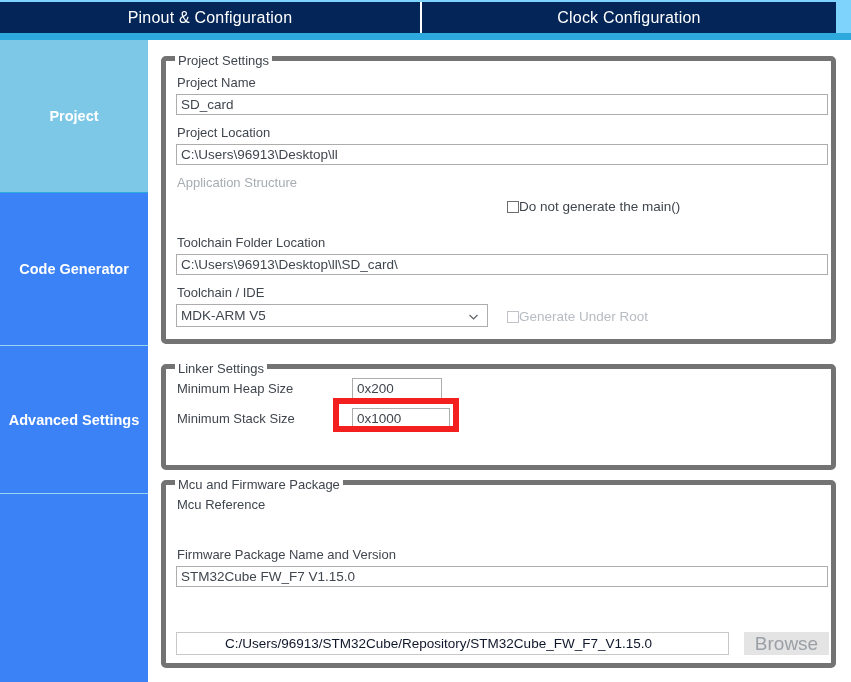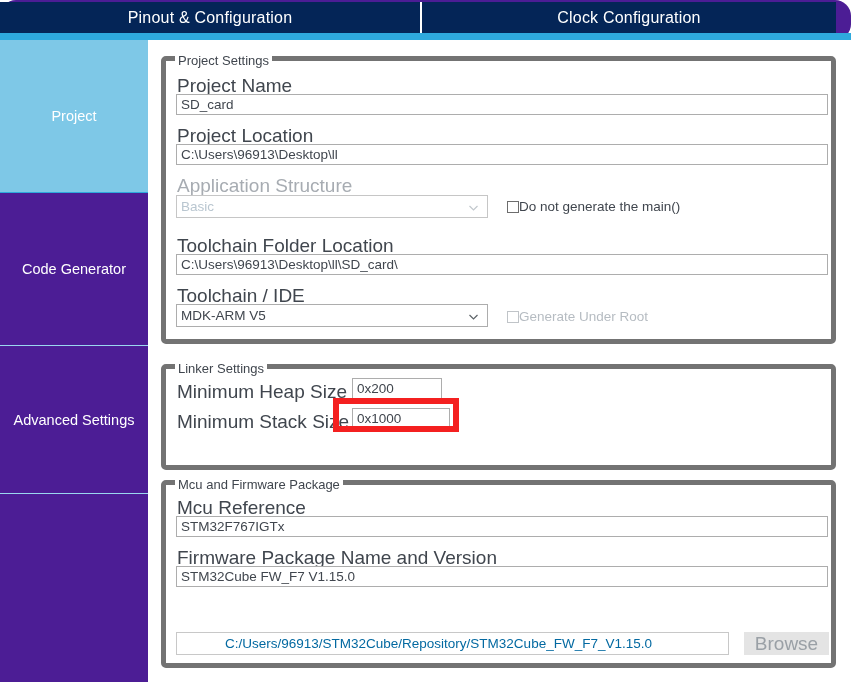--- a/index.html
+++ b/index.html
@@ -14,22 +14,21 @@
     overflow: hidden;
     position: relative;
   }
 
   
   .tabbar {
     position: absolute;
     left: 0; top: 0;
     width: 851px;
     height: 40px;
-    background: #4c1d95;
-    border-radius: 16px;
+    background: #7dd3fc;
   }
   .tab {
     position: absolute;
     top: 2px;
     height: 31px;
     background: #042557;
     color: #ffffff;
     font-size: 16px;
     display: flex;
     align-items: center;
@@ -50,21 +49,22 @@
     width: 851px; height: 7px;
     background: #2ea9dd;
   }
 
   
   .sidebar {
     position: absolute;
     left: 0; top: 40px;
     width: 148px;
     height: 642px;
-    background: #4c1d95;
+    background: #3b82f6;
+    font-weight: bold;
   }
   .side-item {
     position: absolute;
     left: 0;
     width: 148px;
     color: #ffffff;
     font-size: 14.5px;
     display: flex;
     align-items: center;
     justify-content: center;
@@ -107,21 +107,21 @@
     white-space: nowrap;
   }
 
   .gb-project  { left: 13px; top: 16px;  width: 675px; height: 288px; }
   .gb-linker   { left: 13px; top: 324px; width: 675px; height: 106px; }
   .gb-mcu      { left: 13px; top: 440px; width: 675px; height: 188px; }
 
   
   .lbl {
     position: absolute;
-    font-size: 19px;
+    font-size: 13px;
     color: #40464e;
     white-space: nowrap;
     text-align: right;
   }
   .lbl.disabled { color: #a7acb2; }
 
   .field {
     position: absolute;
     box-sizing: border-box;
     border: 1px solid #adadad;
@@ -129,21 +129,21 @@
     font-size: 13.5px;
     color: #40464e;
     padding: 0 4px;
     display: flex;
     align-items: center;
     height: 21px;
     white-space: nowrap;
     overflow: hidden;
   }
   .field.path-disabled {
-    color: #0369a1;
+    color: #0f172a;
     border-color: #c8c8c8;
     padding-left: 48px;
   }
 
   .combo {
     position: absolute;
     box-sizing: border-box;
     border: 1px solid #adadad;
     background: #ffffff;
     height: 23px;
@@ -255,28 +255,20 @@
   <div class="groupbox gb-project">
     <div class="group-title">Project Settings</div>
 
     <div class="lbl" style="left:11px; top:14px;">Project Name</div>
     <div class="field" style="left:10px; top:33px; width:652px;">SD_card</div>
 
     <div class="lbl" style="left:11px; top:64px;">Project Location</div>
     <div class="field" style="left:10px; top:83px; width:652px;">C:\Users\96913\Desktop\ll</div>
 
     <div class="lbl disabled" style="left:11px; top:114px;">Application Structure</div>
-    <div class="combo disabled" style="left:10px; top:134px; width:312px;">
-      <span>Basic</span>
-      <span class="chev">
-        <svg width="11" height="11" viewBox="0 0 11 11">
-            <polyline points="1.5,3.5 5.5,7.5 9.5,3.5" fill="none" stroke="#c2c8cd" stroke-width="1.2"></polyline>
-          </svg>
-      </span>
-    </div>
 
     <div class="cbrow" style="left:341px; top:138px;">
       <span class="cbox"></span>
       <span>Do not generate the main()</span>
     </div>
 
     <div class="lbl" style="left:11px; top:174px;">Toolchain Folder Location</div>
     <div class="field" style="left:10px; top:193px; width:652px;">C:\Users\96913\Desktop\ll\SD_card\</div>
 
     <div class="lbl" style="left:11px; top:224px;">Toolchain / IDE</div>
@@ -304,21 +296,20 @@
     <div class="lbl" style="left:11px; top:42px;">Minimum Stack Size</div>
     <div class="field" style="left:186px; top:39px; width:98px;">0x1000</div>
   </div>
 
   <div class="annot-rect" style="left:185px; top:358px; width:126px; height:34px;"></div>
 
   <div class="groupbox gb-mcu">
     <div class="group-title">Mcu and Firmware Package</div>
 
     <div class="lbl" style="left:11px; top:12px;">Mcu Reference</div>
-    <div class="field" style="left:10px; top:31px; width:652px;">STM32F767IGTx</div>
 
     <div class="lbl" style="left:11px; top:62px;">Firmware Package Name and Version</div>
     <div class="field" style="left:10px; top:81px; width:652px;">STM32Cube FW_F7 V1.15.0</div>
 
 
     <div class="field path-disabled" style="left:10px; top:147px; width:553px; height:23px;">C:/Users/96913/STM32Cube/Repository/STM32Cube_FW_F7_V1.15.0</div>
     <div class="btn" style="left:578px; top:147px; width:85px;">Browse</div>
   </div>
 
 </div>

